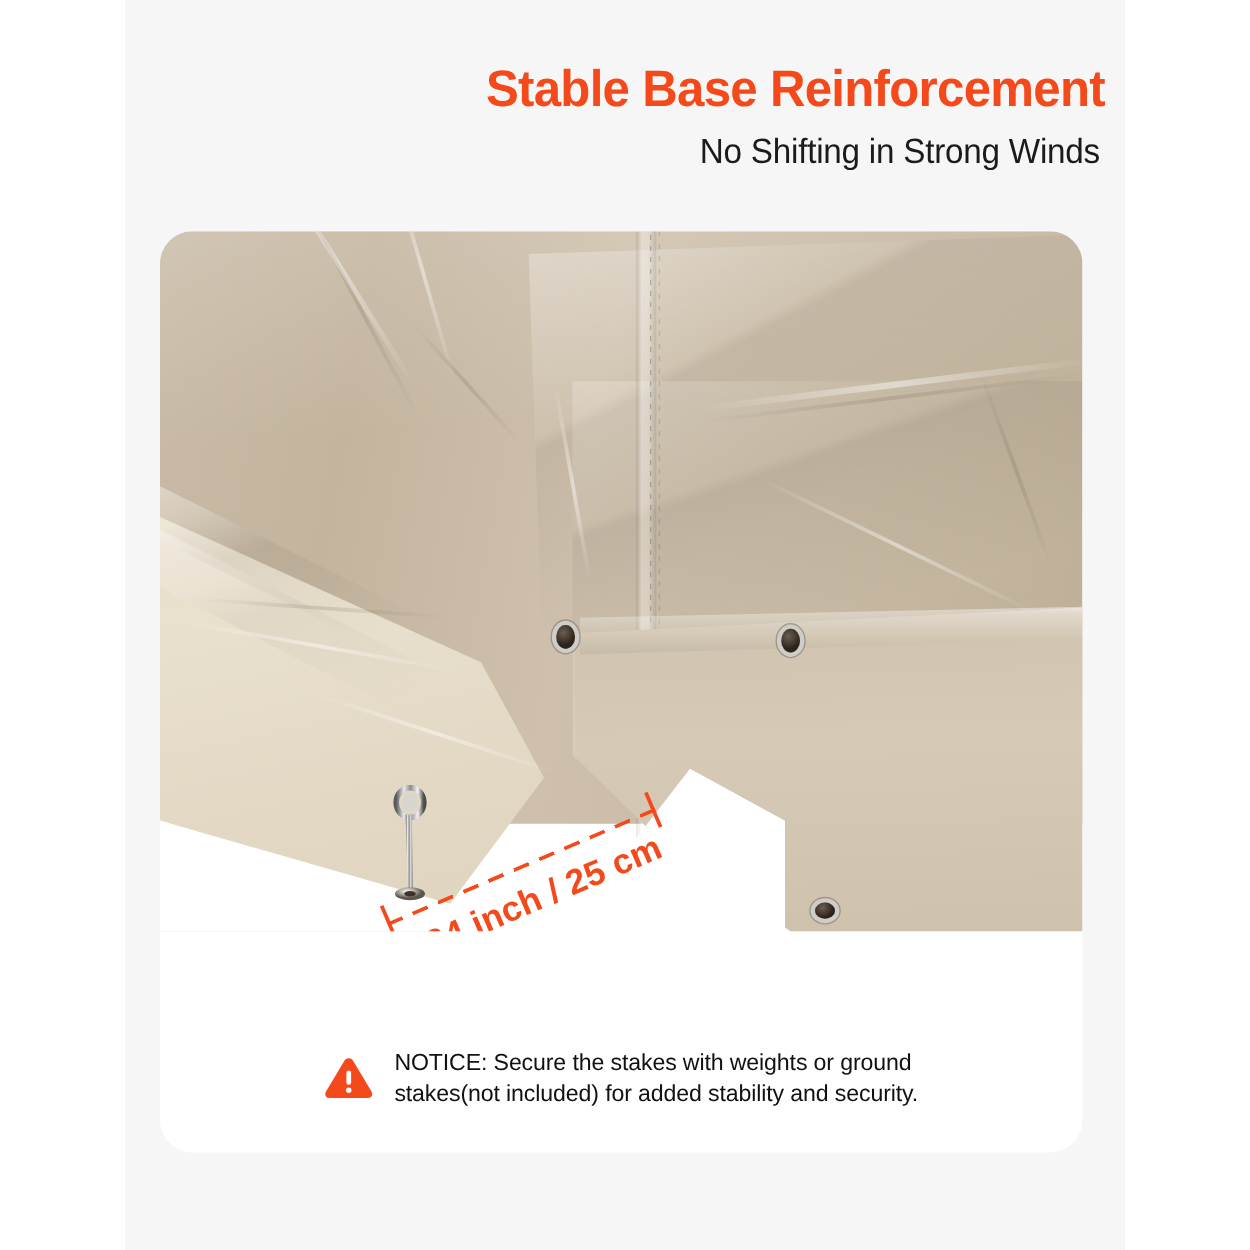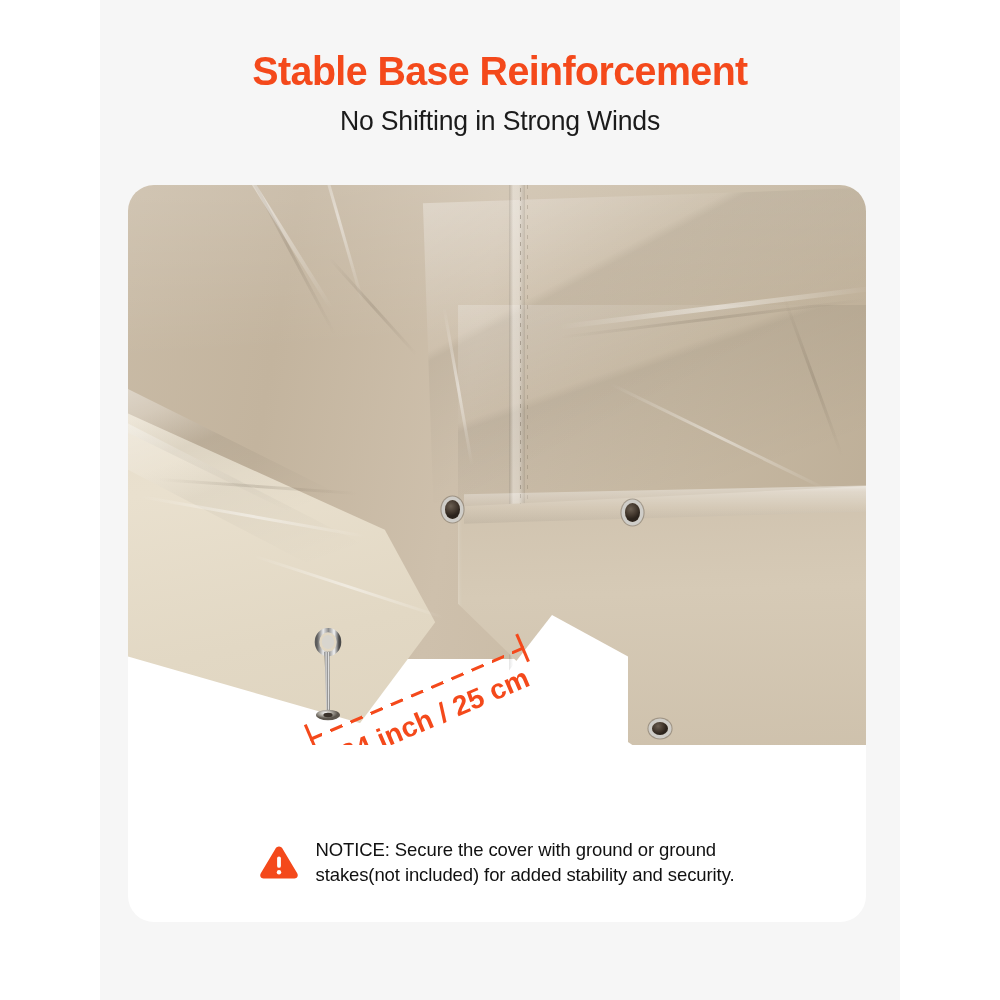--- a/index.html
+++ b/index.html
@@ -28,21 +28,21 @@
     height: 1000px;
     background: #f6f6f6;
   }
 
   
   .header {
     position: absolute;
     left: 100px;
     top: 46px;
     width: 800px;
-    text-align: center;
+    text-align: right;
   }
   .title {
     font-size: 41px;
     font-weight: 700;
     color: #f4491b;
     letter-spacing: -0.6px;
     line-height: 50px;
     font-family: "Liberation Sans", sans-serif;
     transform: scaleX(0.96);
   }
@@ -336,17 +336,17 @@
 
       </div>
     </div>
 
     <div class="notice">
       <svg class="notice-icon" viewBox="0 0 40 36">
         <path d="M20 2.6 C21.7 2.6 22.9 3.5 23.7 4.9 L38.2 29.2 C39.6 31.6 38.3 34.4 35.5 34.4 L4.5 34.4 C1.7 34.4 0.4 31.6 1.8 29.2 L16.3 4.9 C17.1 3.5 18.3 2.6 20 2.6 Z" fill="#f4491b"></path>
         <rect x="18.1" y="12.4" width="3.8" height="11.4" rx="1.9" fill="#ffffff"></rect>
         <circle cx="20" cy="28.2" r="2.2" fill="#ffffff"></circle>
       </svg>
-      <div class="notice-text">NOTICE: Secure the cover with ground or ground stakes(not included) for added stability and security.</div>
+      <div class="notice-text">NOTICE: Secure the stakes with weights or ground stakes(not included) for added stability and security.</div>
     </div>
 
   </div>
 </div>
 
 </body></html>

